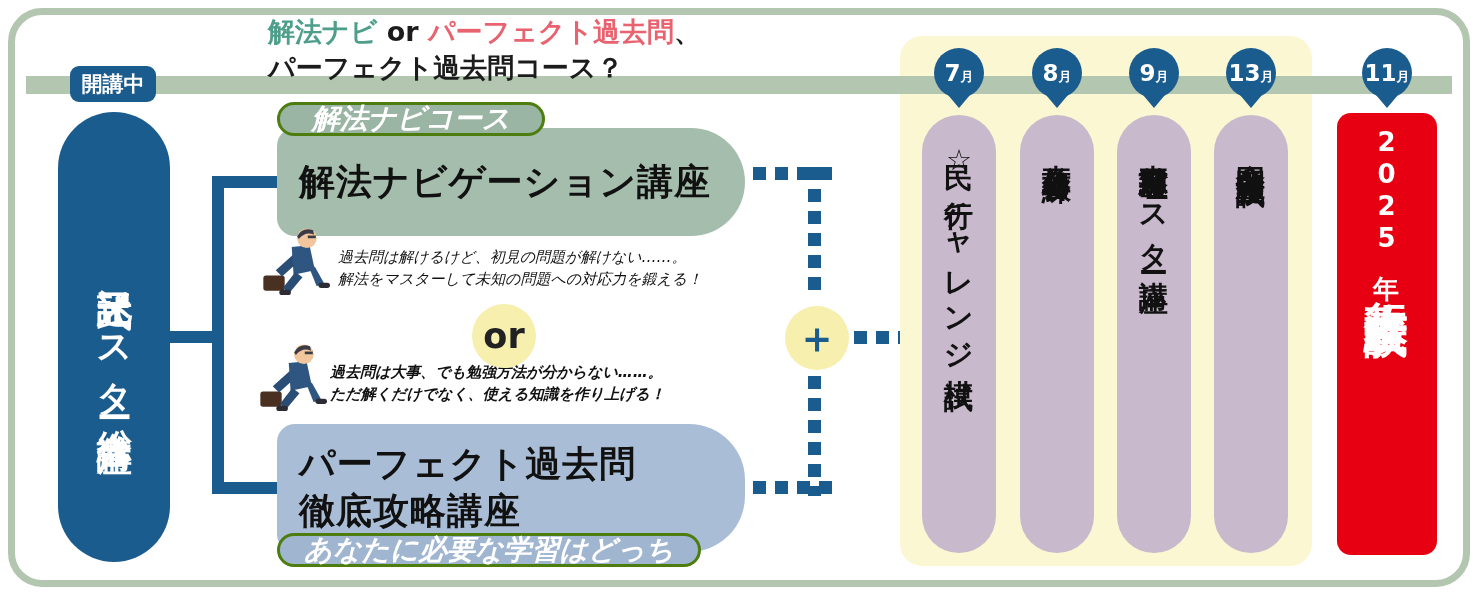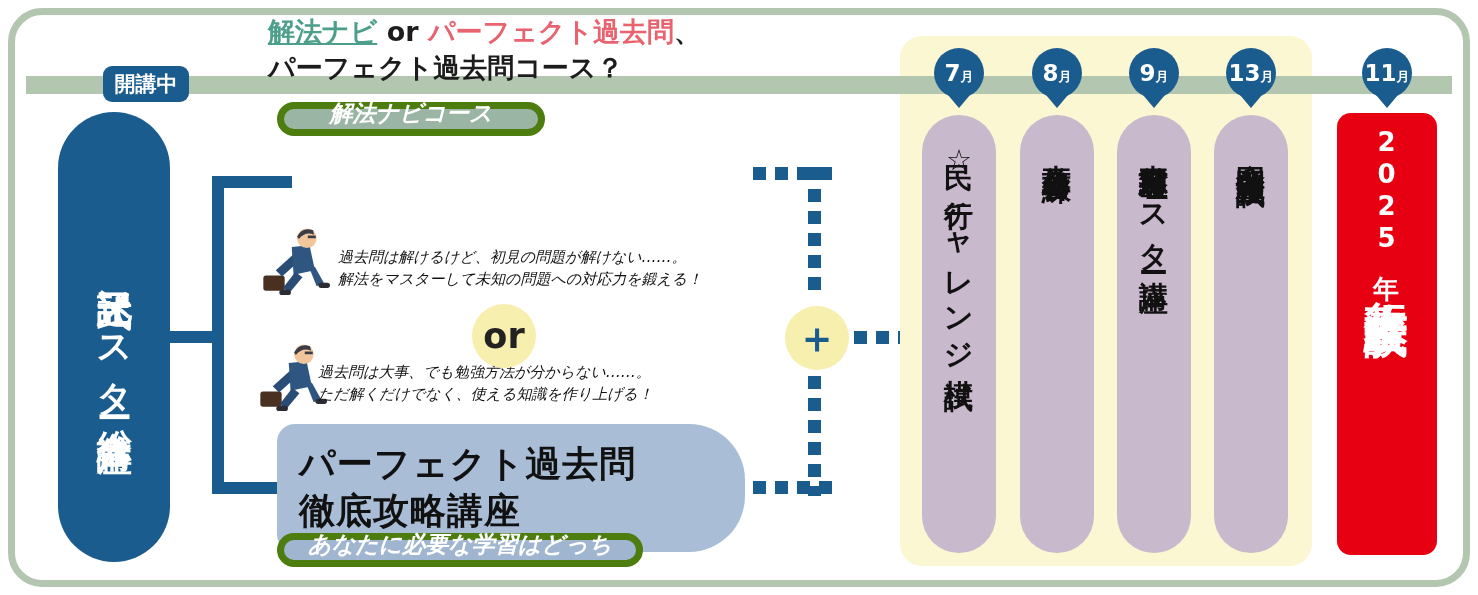--- a/index.html
+++ b/index.html
@@ -15,47 +15,47 @@
     --red:#e60012;
     --tgreen:#4d9e8a;
     --tpink:#e8636f;
   }
   html,body{margin:0;padding:0;background:#fff;}
   .stage{position:relative;width:1478px;height:595px;background:#fff;overflow:hidden;
          font-family:"DejaVu Sans","Liberation Sans",sans-serif;color:#111;}
   .border-frame{position:absolute;inset:8px;border:7px solid var(--sage);border-radius:34px;z-index:6;pointer-events:none;}
   .band{position:absolute;left:26px;right:26px;top:76px;height:18px;background:var(--sage);z-index:1;}
   .status-badge{position:absolute;left:70px;top:66px;width:86px;height:36px;background:var(--dblue);color:#fff;
-      font-weight:bold;font-size:21px;display:flex;align-items:center;justify-content:center;border-radius:9px;z-index:4;margin-left:33px;}
+      font-weight:bold;font-size:21px;display:flex;align-items:center;justify-content:center;border-radius:9px;z-index:4;}
   .headline{position:absolute;left:268px;top:14px;z-index:5;font-weight:bold;font-size:27px;line-height:1.35;color:#1c1c1c;}
-  .seg-green{color:var(--tgreen);text-decoration:underline;} .seg-pink{color:var(--tpink);}
+  .seg-green{color:var(--tgreen);} .seg-pink{color:var(--tpink);}
 
   .left-pill{position:absolute;left:58px;top:112px;width:112px;height:450px;background:var(--dblue);
       border-radius:56px;display:flex;align-items:center;justify-content:center;z-index:3;}
   .left-pill .v{writing-mode:vertical-rl;color:#fff;font-weight:bold;font-size:35px;letter-spacing:3px;}
 
   .bracket{position:absolute;background:var(--dblue);z-index:2;}
   .br-mid{left:166px;top:331px;width:58px;height:12px;}
   .br-vert{left:212px;top:176px;width:12px;height:318px;}
   .br-top{left:212px;top:176px;width:80px;height:12px;}
   .br-bot{left:212px;top:482px;width:80px;height:12px;}
 
   .navi-pill{position:absolute;left:277px;top:128px;width:468px;height:108px;background:var(--sagepill);
       border-radius:18px 54px 54px 18px;display:flex;align-items:center;z-index:3;}
   .navi-pill .t{font-size:36px;font-weight:bold;color:#111;padding-left:22px;letter-spacing:1px;}
 
-  .course-tab{position:absolute;height:34px;display:flex;align-items:flex-end;justify-content:center;color:#fff;
-      font-style:italic;font-weight:bold;font-size:23px;border:7px solid #4d7c0f;border-radius:19px;z-index:4;
+  .course-tab{position:absolute;height:34px;display:flex;align-items:center;justify-content:center;color:#fff;
+      font-style:italic;font-weight:bold;font-size:28px;border:3px solid #4d7c0f;border-radius:19px;z-index:4;
       box-sizing:border-box;padding:0 24px;}
   .tab-navi{left:277px;top:102px;background:var(--sagetab);min-width:268px;}
   .tab-perfect{left:277px;top:533px;background:var(--lbluetab);min-width:288px;}
 
   .desc{position:absolute;font-style:italic;font-size:15px;font-weight:500;color:#111;line-height:1.45;z-index:3;}
   .desc-top{left:338px;top:247px;}
-  .desc-bottom{left:318px;top:362px;}
+  .desc-bottom{left:330px;top:362px;font-weight:bold;}
 
   .figure{position:absolute;z-index:3;}
   .fig-top{left:258px;top:224px;}
   .fig-bottom{left:255px;top:340px;}
 
   .or-circle{position:absolute;left:472px;top:304px;width:64px;height:64px;border-radius:50%;background:var(--pyellow);
       display:flex;align-items:center;justify-content:center;font-weight:bold;font-size:35px;color:#222;z-index:4;}
 
   .perfect-pill{position:absolute;left:277px;top:424px;width:468px;height:128px;background:var(--lblue);
       border-radius:18px 56px 56px 18px;display:flex;flex-direction:column;justify-content:center;z-index:3;}
@@ -114,20 +114,23 @@
     <span class="v">記述式マスター総合講座</span>
   </div>
 
   <div class="bracket br-mid"></div>
   <div class="bracket br-vert"></div>
   <div class="bracket br-top"></div>
   <div class="bracket br-bot"></div>
 
   <div class="course-tab tab-navi">
     <span>解法ナビコース</span>
+  </div>
+  <div class="navi-pill">
+    <span class="t">解法ナビゲーション講座</span>
   </div>
   <div class="desc desc-top">
     <div>過去問は解けるけど、初見の問題が解けない……。</div>
     <div>解法をマスターして未知の問題への対応力を鍛える！</div>
   </div>
 
   <div class="figure fig-top">
     <svg width="80" height="88" viewBox="0 0 90 95">
       <rect x="6" y="56" width="24" height="17" rx="3" fill="#4a3020"></rect>
       <polygon points="40,32 20,50 27,57 44,42" fill="#2a4d76"></polygon>

